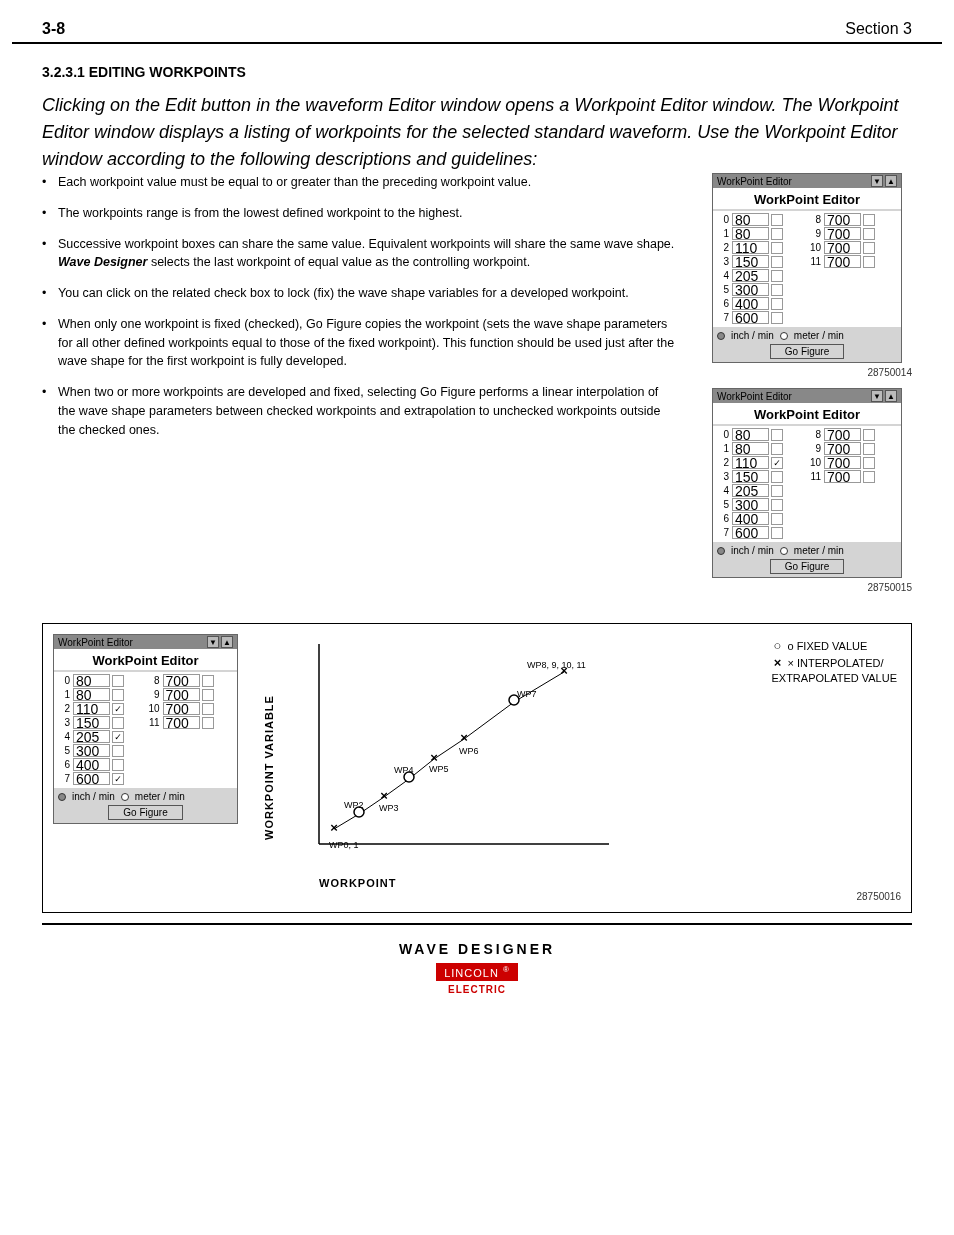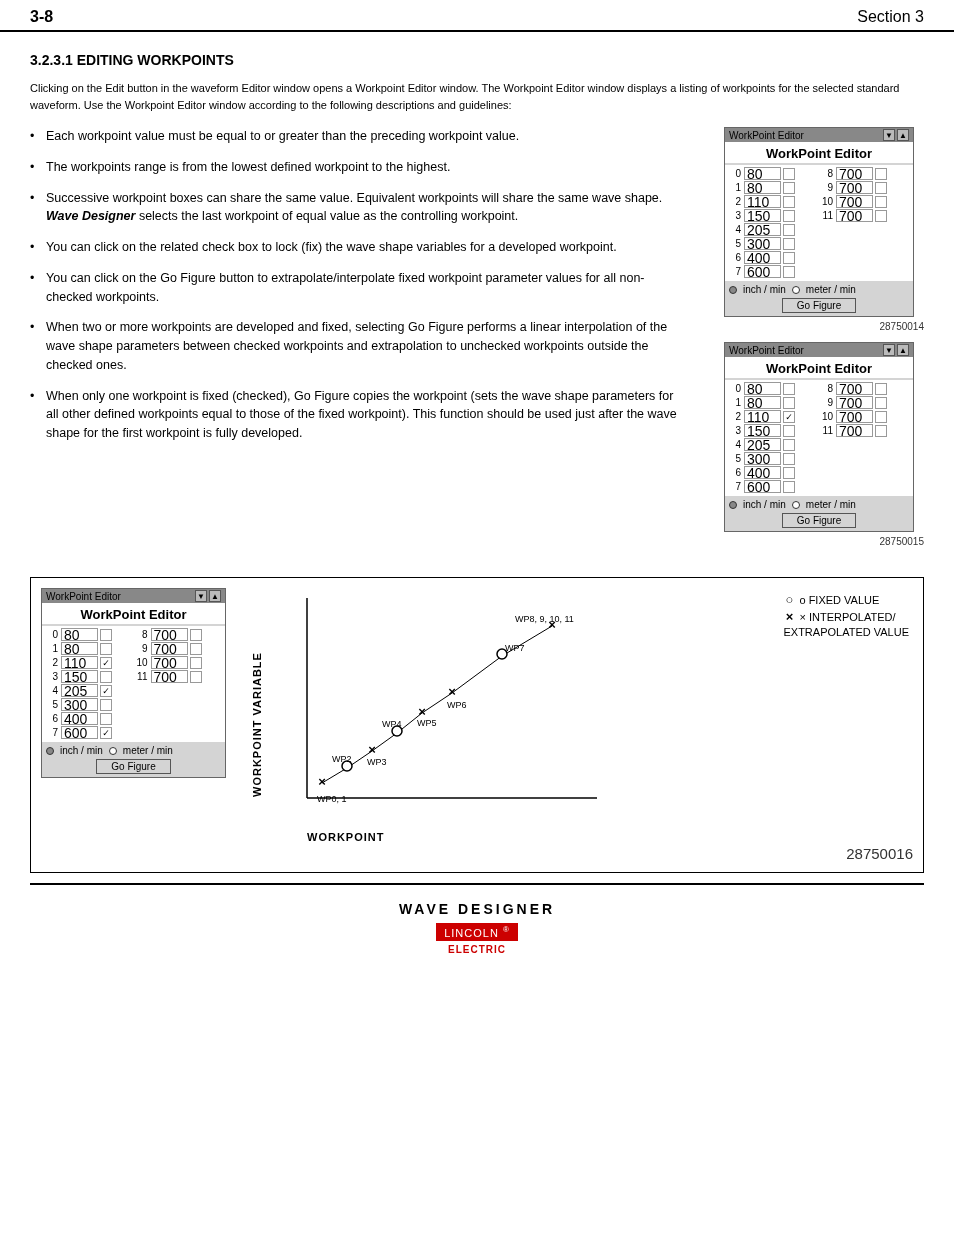--- a/index.html
+++ b/index.html
@@ -7,21 +7,21 @@
       background: #fff;
       font-family: Arial, Helvetica, sans-serif;
       font-size: 13px;
       color: #000;
       width: 954px;
       min-height: 1235px;
     }
     .page {
       width: 954px;
       min-height: 1235px;
-      padding: 0;
+      padding: 12px;
       position: relative;
     }
     
     .header {
       display: flex;
       justify-content: space-between;
       align-items: center;
       padding: 8px 30px 4px 30px;
       border-bottom: 2px solid #000;
     }
@@ -48,23 +48,23 @@
     
     .section-heading {
       font-size: 14px;
       font-weight: bold;
       margin-bottom: 12px;
       text-transform: uppercase;
     }
 
     
     .intro-text {
-      font-size: 11px;
+      font-size: 18px;
       line-height: 1.5;
-      margin-bottom: 14px;
+      font-style: italic;
     }
 
     
     .main-columns {
       display: flex;
       gap: 36px;
       margin-bottom: 20px;
     }
     .bullet-column {
       flex: 1;
@@ -288,23 +288,22 @@
     <p class="intro-text">Clicking on the Edit button in the waveform Editor window opens a Workpoint Editor window. The Workpoint Editor window displays a listing of workpoints for the selected standard waveform. Use the Workpoint Editor window according to the following descriptions and guidelines:</p>
 
     <div class="main-columns">
 
       <div class="bullet-column">
         <ul>
           <li>Each workpoint value must be equal to or greater than the preceding workpoint value.</li>
           <li>The workpoints range is from the lowest defined workpoint to the highest.</li>
           <li>Successive workpoint boxes can share the same value. Equivalent workpoints will share the same wave shape. <em>Wave Designer</em> selects the last workpoint of equal value as the controlling workpoint.</li>
           <li>You can click on the related check box to lock (fix) the wave shape variables for a developed workpoint.</li>
-          <li>You can click on the Go Figure button to extrapolate/interpolate fixed workpoint parameter values for all non-checked workpoints.</li>
+          <li>When only one workpoint is fixed (checked), Go Figure copies the workpoint (sets the wave shape parameters for all other defined workpoints equal to those of the fixed workpoint). This function should be used just after the wave shape for the first workpoint is fully developed.</li>
           <li>When two or more workpoints are developed and fixed, selecting Go Figure performs a linear interpolation of the wave shape parameters between checked workpoints and extrapolation to unchecked workpoints outside the checked ones.</li>
-          <li>When only one workpoint is fixed (checked), Go Figure copies the workpoint (sets the wave shape parameters for all other defined workpoints equal to those of the fixed workpoint). This function should be used just after the wave shape for the first workpoint is fully developed.</li>
         </ul>
       </div>
 
       <div class="diagram-column">
 
         <div class="wp-editor">
           <div class="wp-editor-titlebar">
             <span class="wp-editor-titlebar-title">WorkPoint Editor</span>
             <div class="wp-editor-titlebar-buttons">
               <div class="wp-editor-titlebar-btn">▼</div>
@@ -622,21 +621,21 @@
               <text x="180" y="120" font-size="9">WP6</text>
 
               <circle cx="235" cy="66" r="5" fill="white" stroke="#000" stroke-width="1.5"></circle>
               <text x="238" y="63" font-size="9">WP7</text>
 
               <text x="285" y="41" text-anchor="middle" font-size="13" font-weight="bold">×</text>
               <text x="248" y="34" font-size="9">WP8, 9, 10, 11</text>
             </svg>
             
             <div style="font-size:11px; font-weight:bold; letter-spacing:1px; margin-top:0; margin-left:40px;">WORKPOINT</div>
-            <div style="text-align:right; font-size:15px; color:#333; margin-top:2px;">28750016</div>
+            <div style="text-align:right; font-size:10px; color:#333; margin-top:2px;">28750016</div>
           </div>
         </div>
       </div>
     </div>
 
     <div class="page-footer">
       <div class="footer-wave-designer">WAVE  DESIGNER</div>
       <div>
         <span class="lincoln-badge">
           <span>LINCOLN</span>

